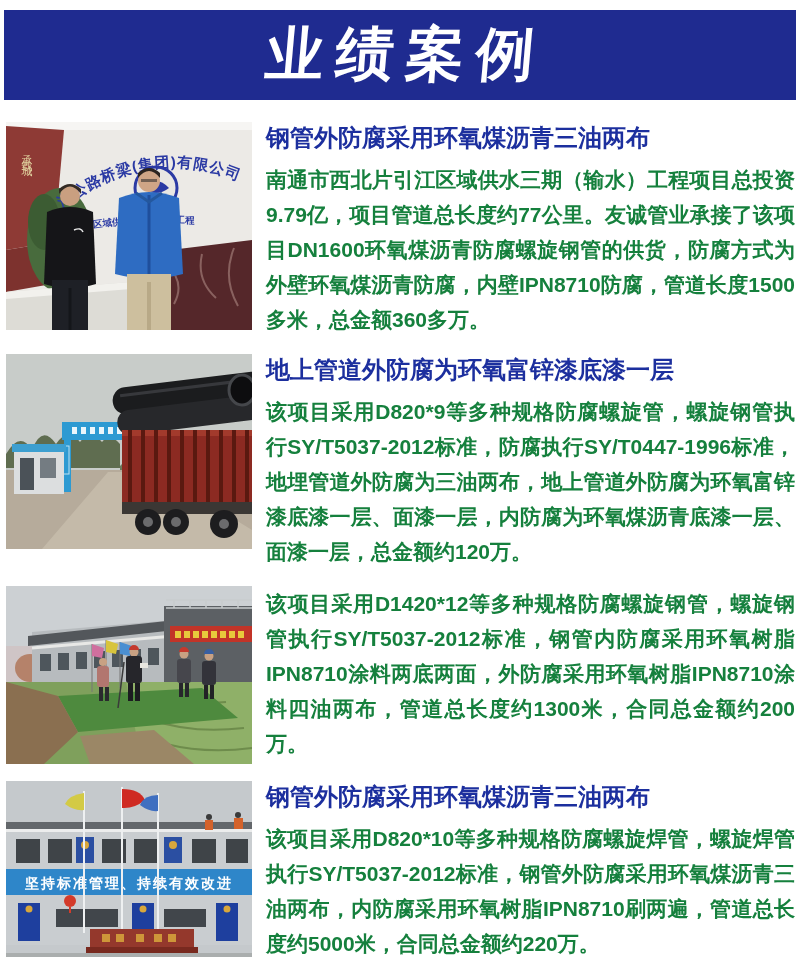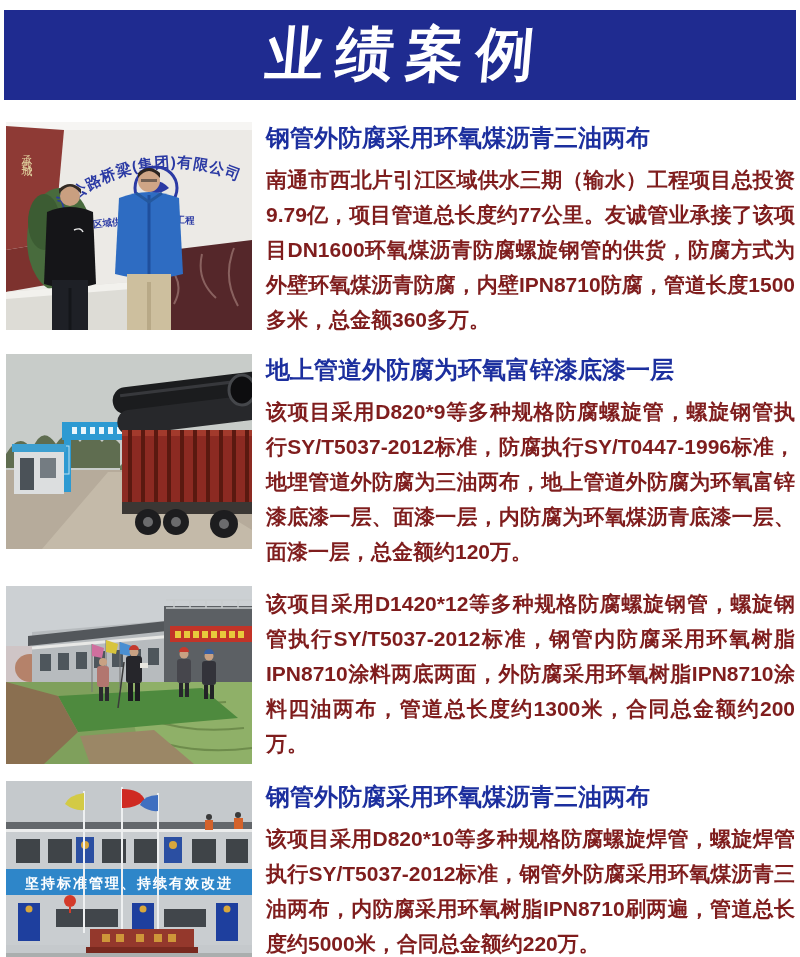--- a/index.html
+++ b/index.html
@@ -18,21 +18,21 @@
   .content{padding:22px 5px 0 6px;}
   .case-row{display:flex;gap:14px;margin-bottom:17px;}
   .photo{flex:0 0 246px;}
   .photo svg{display:block;}
   .text-col{flex:1;min-width:0;}
   .case-title{
     margin:1px 0 9px 0;font-size:24px;line-height:1.25;
     color:#1c2f9e;font-weight:bold;
   }
   .case-body{
-    margin:0;font-size:21px;line-height:35px;color:#7f1d1d;
+    margin:0;font-size:21px;line-height:35px;color:#15803d;
     font-weight:600;word-break:break-word;text-align:justify;
   }
 </style>
 </head>
 <body>
 
 <div class="banner">
   <span class="banner-title">业绩案例</span>
 </div>
 

